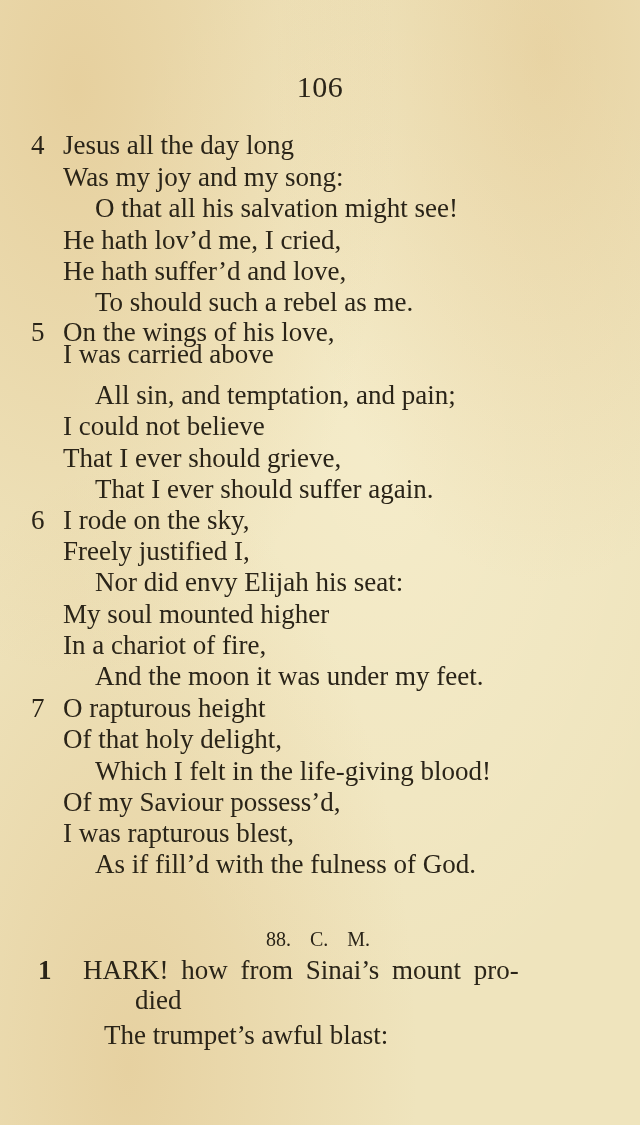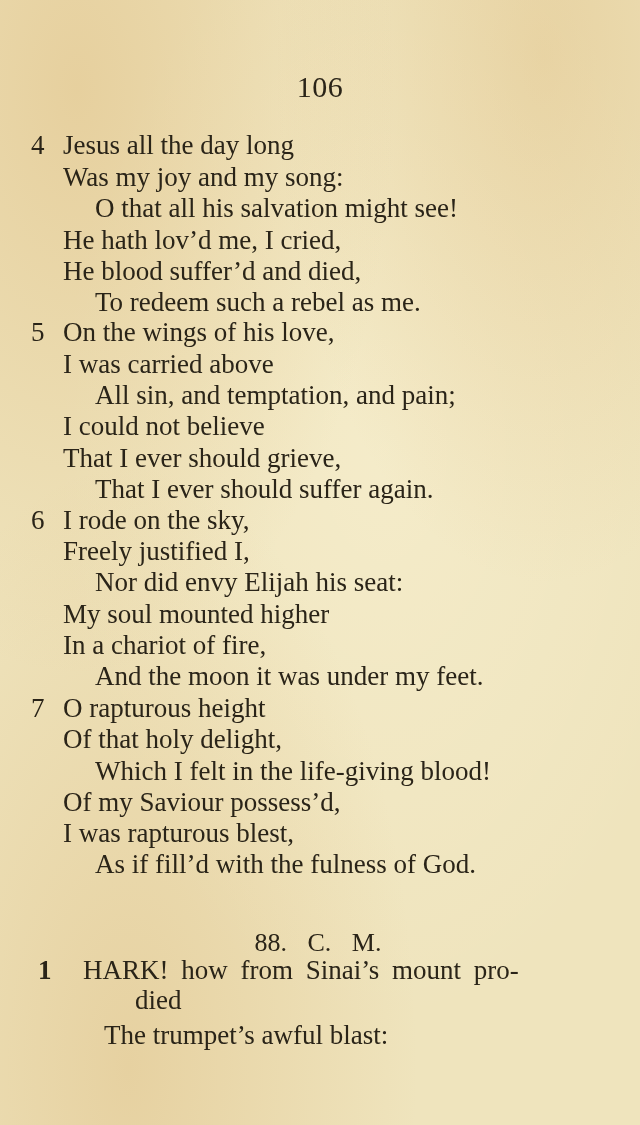--- a/index.html
+++ b/index.html
@@ -22,43 +22,43 @@
   }
   .line {
     position: absolute; font-family: "Liberation Serif", serif;
     font-size: 27px; white-space: nowrap; line-height: 31px;
   }
   .num { position: absolute; left: 31px; }
   .l0 { left: 63px; text-align: center; }
   .l1 { left: 95px; text-align: center; }
   .title {
     position: absolute; top: 928px; left: 0; width: 636px; text-align: center;
-    font-family: "Liberation Serif", serif; font-size: 26px; word-spacing: 14px;
+    font-family: "Liberation Serif", serif; font-size: 20px; word-spacing: 14px;
   }
   .bold { font-weight: bold; }
 </style>
 </head>
 <body>
 
 <div class="page-number">106</div>
 
 <div>
   <div class="line num" style="top:130px">4</div>
   <div class="line l0" style="top:130px">Jesus all the day long</div>
   <div class="line l0" style="top:162px">Was my joy and my song:</div>
   <div class="line l1" style="top:193px">O that all his salvation might see!</div>
   <div class="line l0" style="top:225px">He hath lov’d me, I cried,</div>
-  <div class="line l0" style="top:256px">He blood suffer’d and died,</div>
-  <div class="line l1" style="top:287px">To redeem such a rebel as me.</div>
+  <div class="line l0" style="top:256px">He hath suffer’d and love,</div>
+  <div class="line l1" style="top:287px">To should such a rebel as me.</div>
 </div>
 
 <div>
   <div class="line num" style="top:317px">5</div>
   <div class="line l0" style="top:317px">On the wings of his love,</div>
-  <div class="line l0" style="top:349px">I was carried above</div>
+  <div class="line l0" style="top:339px">I was carried above</div>
   <div class="line l1" style="top:380px">All sin, and temptation, and pain;</div>
   <div class="line l0" style="top:411px">I could not believe</div>
   <div class="line l0" style="top:443px">That I ever should grieve,</div>
   <div class="line l1" style="top:474px">That I ever should suffer again.</div>
 </div>
 
 <div>
   <div class="line num" style="top:505px">6</div>
   <div class="line l0" style="top:505px">I rode on the sky,</div>
   <div class="line l0" style="top:536px">Freely justified I,</div>

